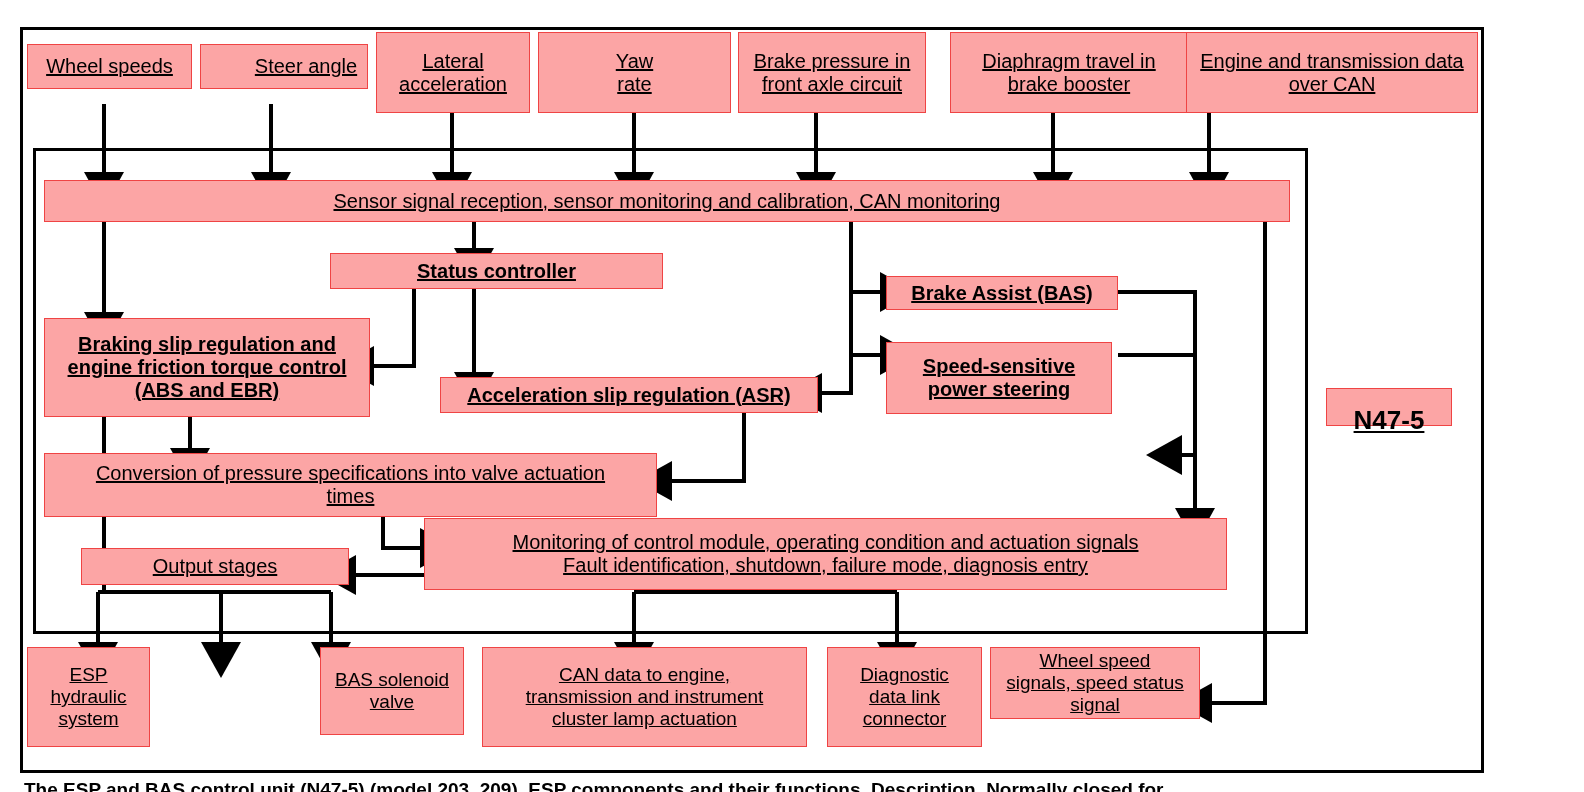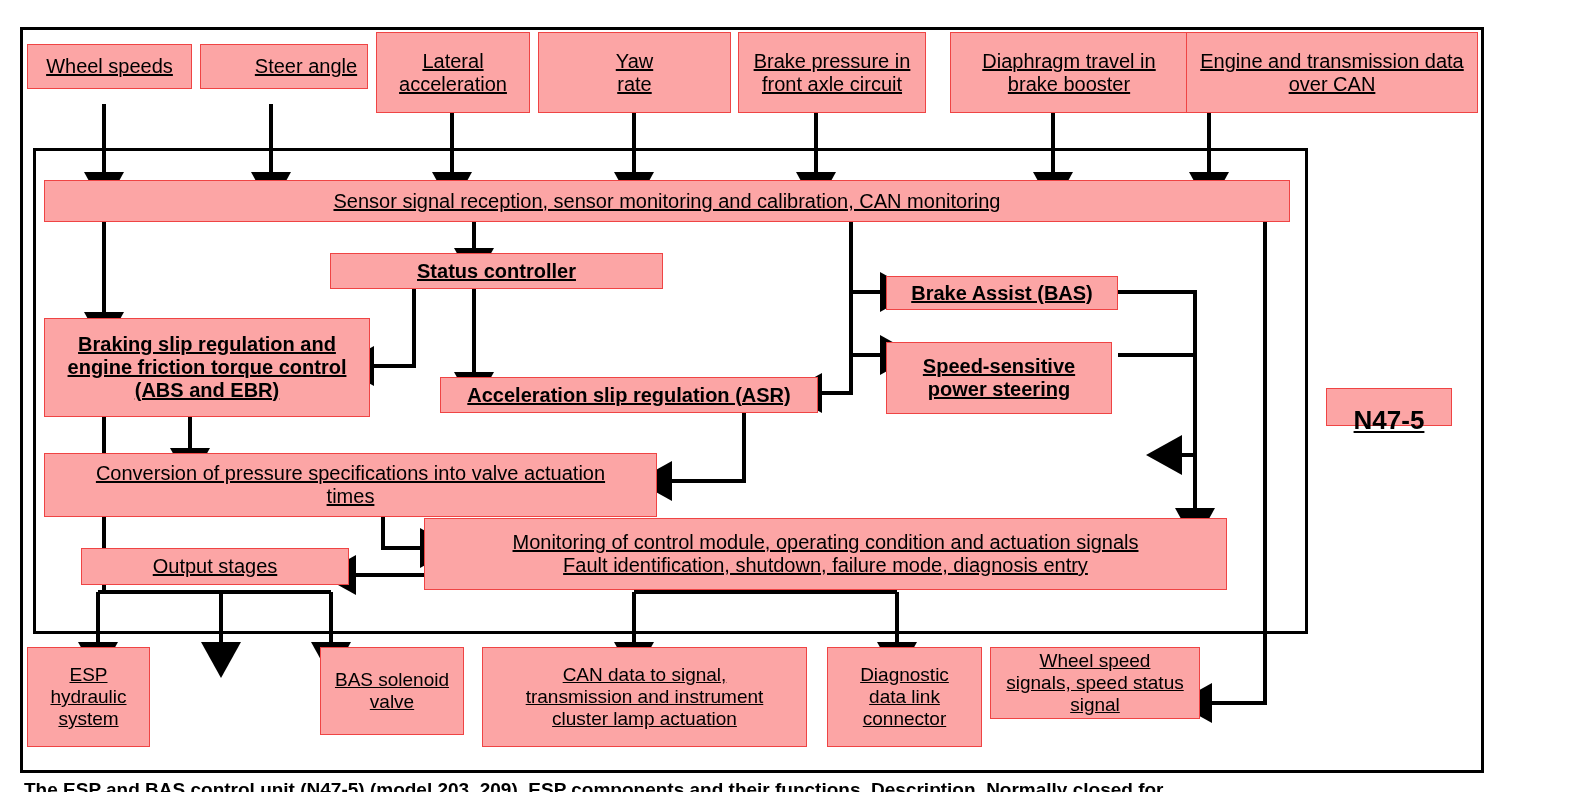--- a/index.html
+++ b/index.html
@@ -159,21 +159,21 @@
   <div class="box f19" style="left:27px;top:647px;width:123px;height:100px;white-space:pre-line;">
     <span>ESP
 hydraulic
 system</span>
   </div>
   <div class="box f19" style="left:320px;top:647px;width:144px;height:88px;white-space:pre-line;">
     <span>BAS solenoid
 valve</span>
   </div>
   <div class="box f19" style="left:482px;top:647px;width:325px;height:100px;white-space:pre-line;">
-    <span>CAN data to signal,
+    <span>CAN data to engine,
 transmission and instrument
 cluster lamp actuation</span>
   </div>
   <div class="box f19" style="left:827px;top:647px;width:155px;height:100px;white-space:pre-line;">
     <span>Diagnostic
 data link
 connector</span>
   </div>
   <div class="box f19" style="left:990px;top:647px;width:210px;height:72px;white-space:pre-line;">
     <span>Wheel speed

